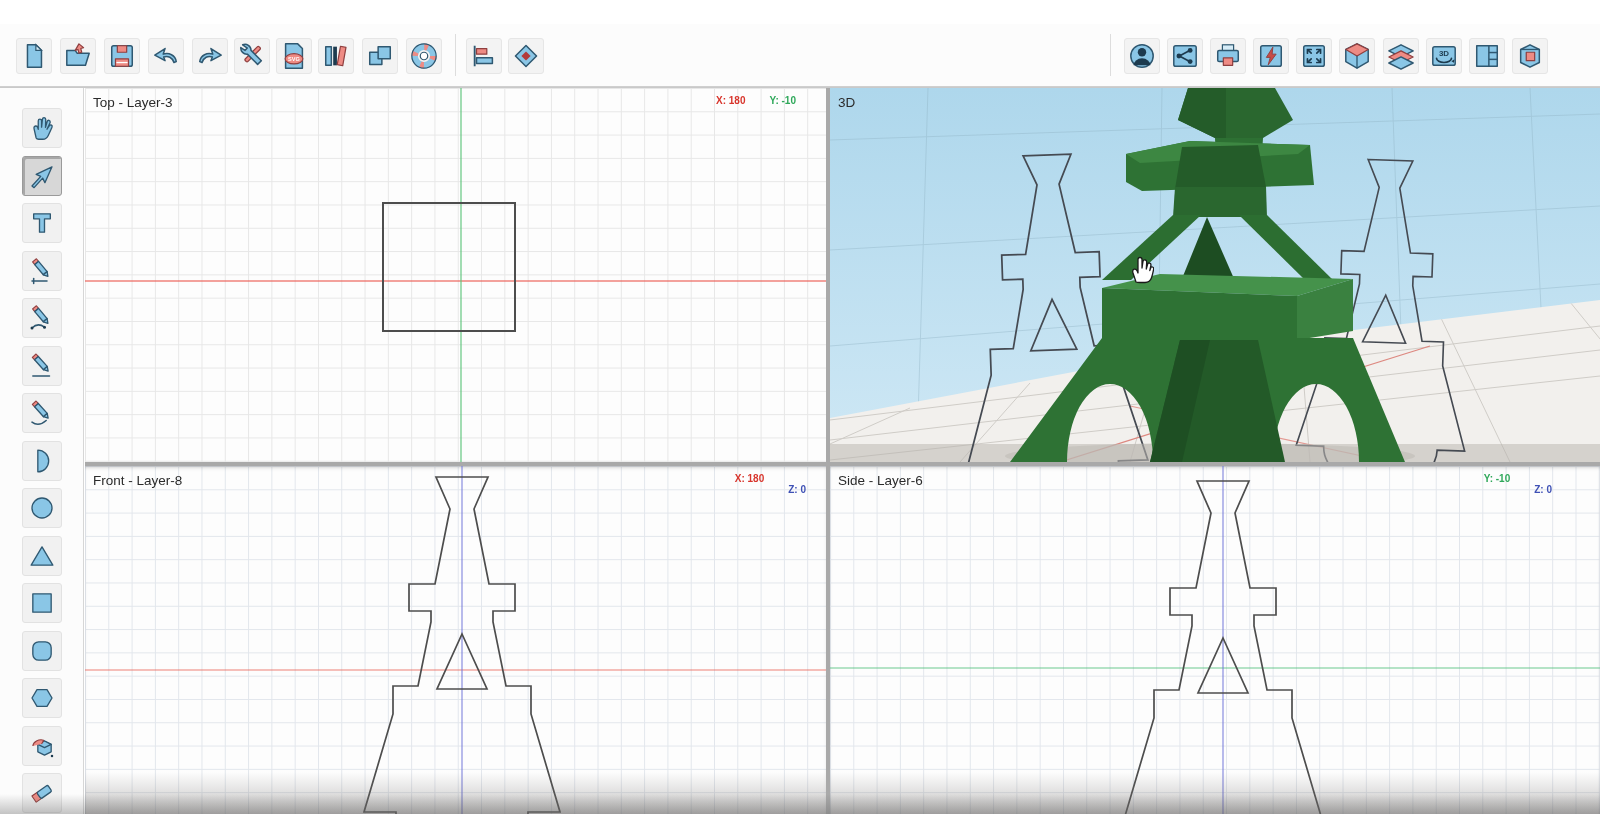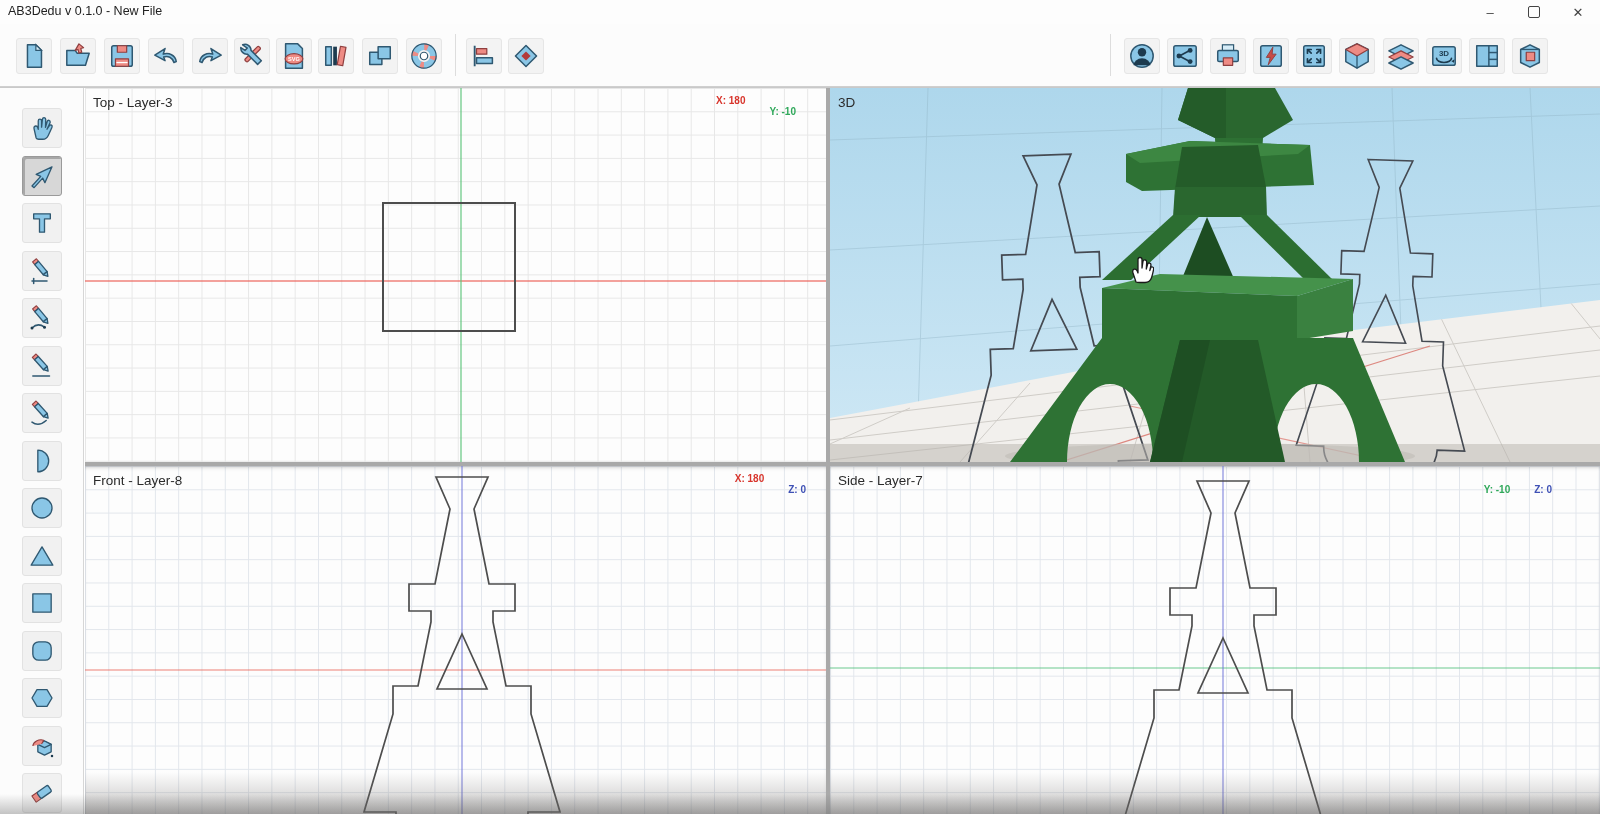--- a/index.html
+++ b/index.html
@@ -42,21 +42,21 @@
   .grid{background-image:linear-gradient(#e7e7e7 1px,transparent 1px),
           linear-gradient(90deg,#e7e7e7 1px,transparent 1px);background-size:23.3px 23.3px;}
   .gridb{background-image:linear-gradient(#e2e6ec 1px,transparent 1px),
           linear-gradient(90deg,#e2e6ec 1px,transparent 1px);background-size:23.3px 23.3px;}
   #vp-top   {left:85px;top:88px;width:741px;height:484px;}
   #vp-3d    {left:830px;top:88px;width:770px;height:374px;background:#b6dcee;}
   #vp-front {left:85px;top:466px;width:741px;height:348px;box-shadow:inset 0 3px 5px -3px rgba(0,0,0,.35);}
   #vp-side  {left:830px;top:466px;width:770px;height:348px;box-shadow:inset 0 3px 5px -3px rgba(0,0,0,.35);}
   .vp-label{position:absolute;left:8px;top:7px;font-size:13.5px;color:#2b2b2b;z-index:5;}
   .vp-coords{position:absolute;top:7px;display:flex;gap:24px;font-size:10px;font-weight:700;z-index:5;}
-  .cx{color:#d8352c;} .cy{color:#2fa85a;margin-top:11px;} .cz{color:#3f51b5;margin-top:11px;}
+  .cx{color:#d8352c;} .cy{color:#2fa85a;} .cz{color:#3f51b5;margin-top:11px;}
   .vpsvg{position:absolute;left:0;top:0;}
   .fade::after{content:"";position:absolute;left:0;right:0;bottom:0;height:42px;pointer-events:none;
       background:linear-gradient(to bottom,rgba(120,120,120,0),rgba(115,112,110,.42));}
 
   
   #vdiv{position:absolute;left:826px;top:88px;width:4px;height:726px;background:#a9a9a9;}
   #hdiv{position:absolute;left:85px;top:462px;width:1515px;height:4px;background:#a9a9a9;}
   #tline{position:absolute;left:0;top:87px;width:1600px;height:1px;background:#c9c9c9;}
 
   #cursor{position:absolute;left:1128px;top:254px;z-index:40;pointer-events:none;}
@@ -67,34 +67,20 @@
 <body>
 
 <svg width="0" height="0" style="position:absolute">
   <defs>
     <path id="towerp" fill-rule="evenodd" d="M84,13 L136,13 L122,45 L137,120 L163,120 L163,147 L141,147 L141,158 L154,222 L179,222 L179,250 L208,348 L176,348 A66,46 0 0 1 44,348 L12,348 L41,250 L41,222 L66,222 L79,158 L79,147 L57,147 L57,120 L83,120 L98,45 Z M110,170 L135,225 L85,225 Z"></path>
   </defs>
 </svg>
 
 <div id="app">
 
-  <div id="titlebar">
-    <div id="title">AB3Dedu v 0.1.0 - New File</div>
-    <div id="wincontrols">
-      <div class="wbtn">
-          <span>–</span>
-        </div>
-      <div class="wbtn">
-          <span class="maxbox"></span>
-        </div>
-      <div class="wbtn">
-          <span>✕</span>
-        </div>
-    </div>
-  </div>
 
   <div id="toolbar">
     <div class="tbtn" style="left:16px">
       <svg class="ico" width="28" height="28" viewBox="0 0 30 30">
           <path class="b" d="M8,3 h9 l6,6 v18 H8 Z"></path>
           <path fill="#d6ecf7" stroke="#2f5871" stroke-width="1.3" d="M17,3 v6 h6 Z"></path>
         </svg>
     </div>
     <div class="tbtn" style="left:60px">
       <svg class="ico" width="28" height="28" viewBox="0 0 30 30">
@@ -440,21 +426,21 @@
       <span class="cz">Z: 0</span>
     </div>
     <svg class="vpsvg" width="741" height="348">
       <line x1="0" y1="204" x2="741" y2="204" stroke="rgba(235,100,90,.55)" stroke-width="1.3"></line>
       <line x1="377" y1="0" x2="377" y2="348" stroke="rgba(110,115,215,.75)" stroke-width="1.3"></line>
       <use href="#towerp" x="267" y="-2" fill="none" stroke="#4d4d4d" stroke-width="1.7"></use>
     </svg>
   </div>
 
   <div id="vp-side" class="viewport gridb fade">
-    <div class="vp-label">Side - Layer-7</div>
+    <div class="vp-label">Side - Layer-6</div>
     <div class="vp-coords" style="right:48px">
       <span class="cy">Y: -10</span>
       <span class="cz">Z: 0</span>
     </div>
     <svg class="vpsvg" width="770" height="348">
       <line x1="0" y1="202" x2="770" y2="202" stroke="rgba(90,195,130,.6)" stroke-width="1.3"></line>
       <line x1="393" y1="0" x2="393" y2="348" stroke="rgba(110,115,215,.75)" stroke-width="1.3"></line>
       <use href="#towerp" x="283" y="2" fill="none" stroke="#4d4d4d" stroke-width="1.7"></use>
     </svg>
   </div>

